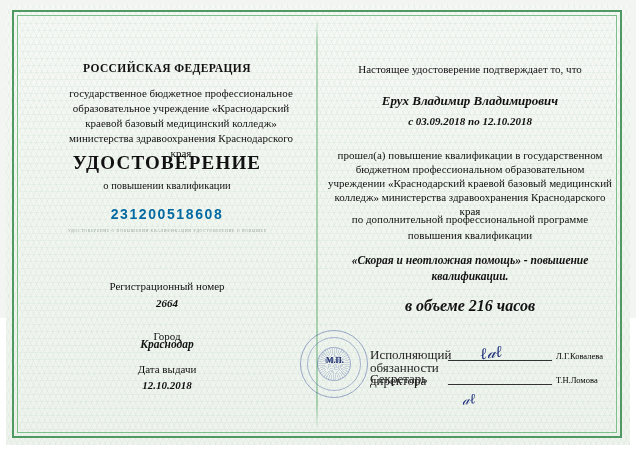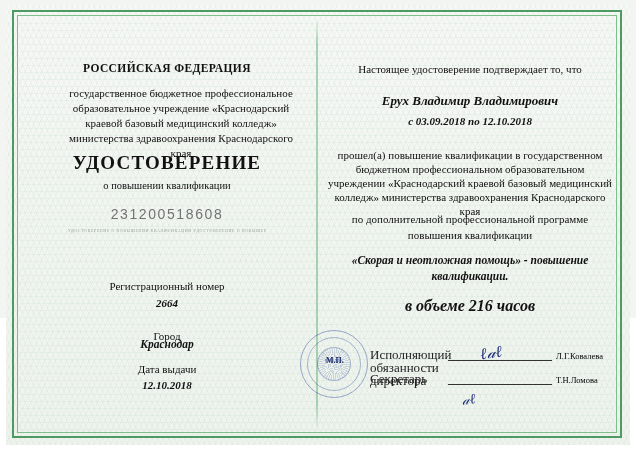--- a/index.html
+++ b/index.html
@@ -80,21 +80,21 @@
   .udost {
     position: absolute; left: 0; right: 0; top: 152px;
     font-size: 19px; font-weight: bold; letter-spacing: 1.2px;
   }
   .udost-sub {
     position: absolute; left: 0; right: 0; top: 180px;
     font-size: 10.5px;
   }
   .serial {
     position: absolute; left: 0; right: 0; top: 206px;
-    font-size: 14px; font-weight: normal; color: #737373;
+    font-size: 14px; font-weight: bold; color: #0369a1;
     letter-spacing: 1.6px;
     font-family: "Liberation Sans", sans-serif;
   }
   .microtext {
     position: absolute; left: 46px; right: 46px; top: 228px;
     font-size: 4px; color: #9aa79c; letter-spacing: 0.6px;
     white-space: nowrap; overflow: hidden;
   }
   .regnum-label {
     position: absolute; left: 0; right: 0; top: 280px;

